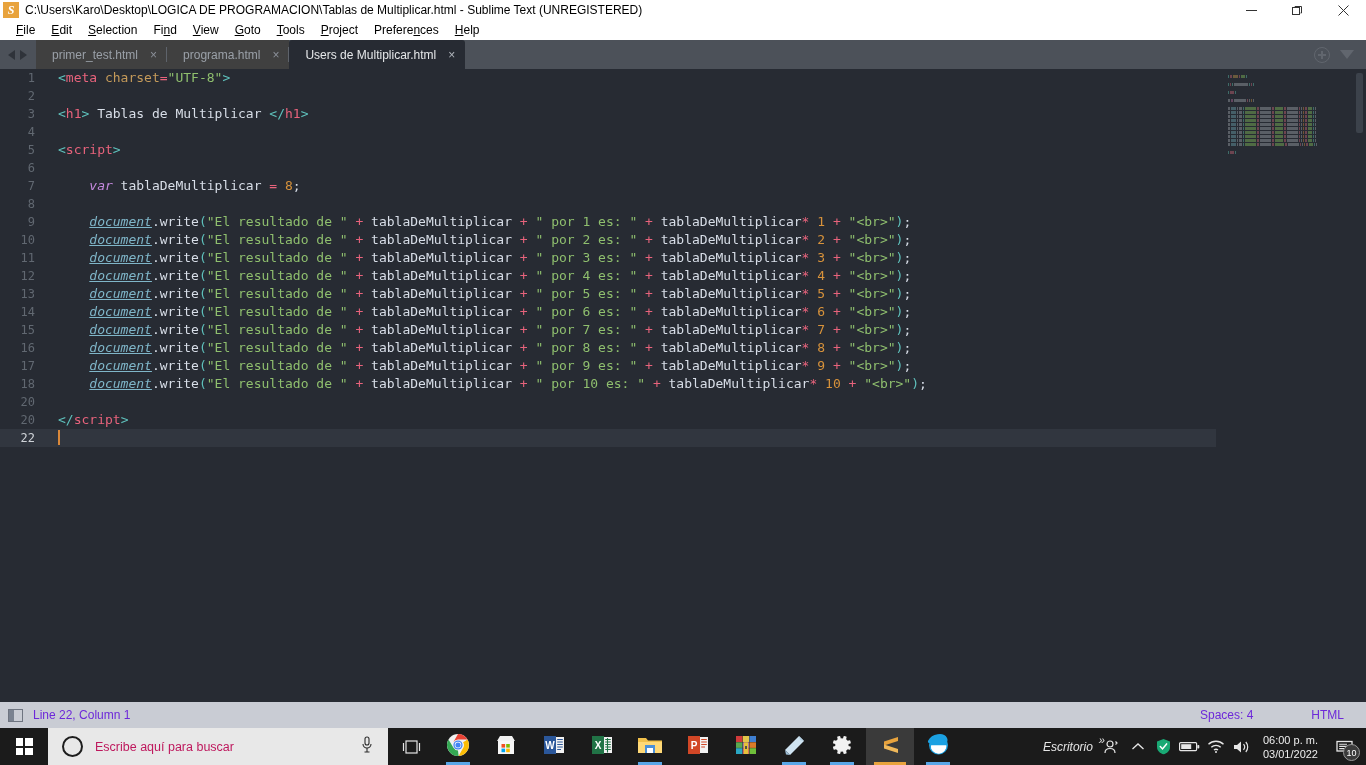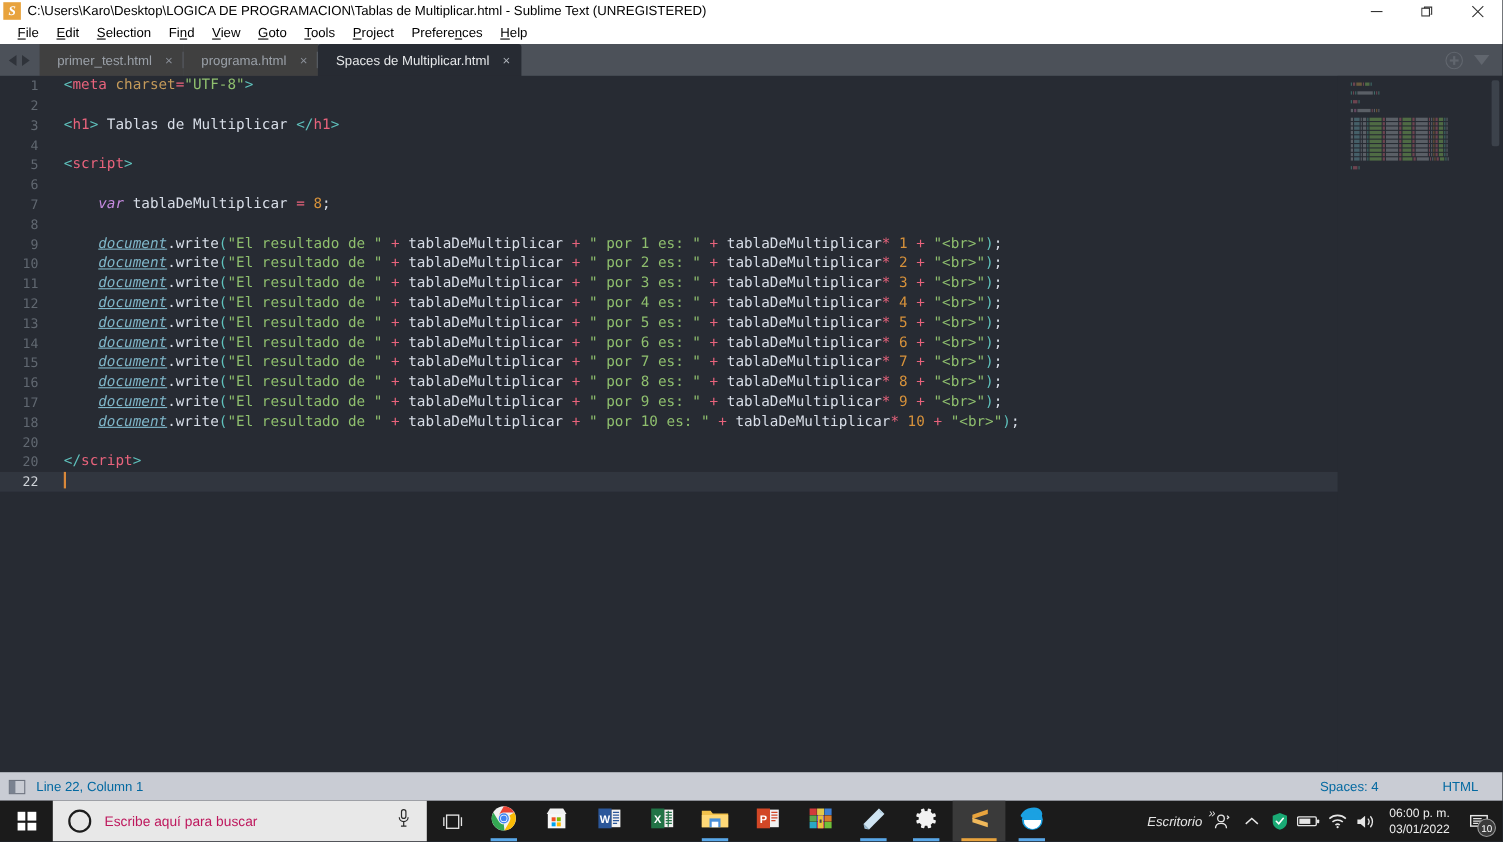--- a/index.html
+++ b/index.html
@@ -218,21 +218,21 @@
     display: inline-block;
     box-sizing: border-box;
     position: relative;
     margin-right: 10px;
     background: #c9ccd4;
   }
   .sb-icon:before {
     content: ""; position: absolute; left: 0; top: 0; bottom: 0; width: 5px;
     background: #7a8290;
   }
-  .sb-text { font-size: 12px; color: #0369a1; }
+  .sb-text { font-size: 12px; color: #6d28d9; }
   .sb-right { display: flex; align-items: center; gap: 58px; padding-right: 22px; flex: 0 0 auto; }
 
   
   .taskbar {
     position: absolute; left: 0; top: 728px; width: 1366px; height: 37px;
     background: #1b1b1b;
     display: flex; align-items: center;
   }
   .start-btn {
     width: 48px; height: 37px;
@@ -358,21 +358,21 @@
     <div class="tabs" id="tabs-container">
         <div class="tab inactive">
           <span class="tab-label">primer_test.html</span>
           <span class="tab-close">×</span>
         </div>
         <div class="tab inactive">
           <span class="tab-label">programa.html</span>
           <span class="tab-close">×</span>
         </div>
         <div class="tab active">
-          <span class="tab-label">Spaces de Multiplicar.html</span>
+          <span class="tab-label">Users de Multiplicar.html</span>
           <span class="tab-close">×</span>
         </div>
       </div>
     <div class="tabbar-right">
       <div class="tb-plus"></div>
       <div class="tb-chev"></div>
     </div>
   </div>
 
   <div class="editor">

